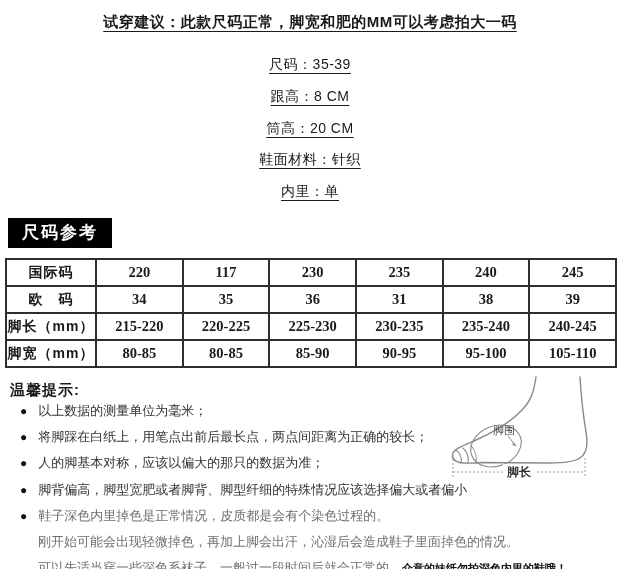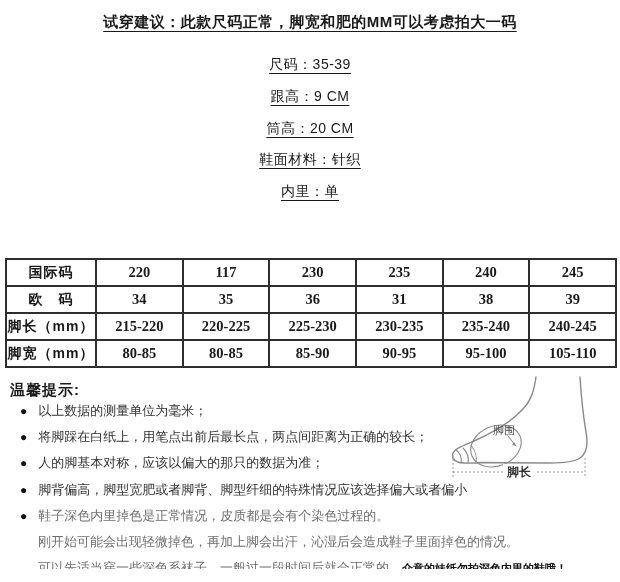--- a/index.html
+++ b/index.html
@@ -43,25 +43,26 @@
   .foot-svg { position:absolute; left:446px; top:376px; }
 </style>
 </head>
 <body>
 
 <div class="page">
 
   <div class="title">试穿建议：此款尺码正常，脚宽和肥的MM可以考虑拍大一码</div>
 
   <div class="spec" style="top:56px">尺码：35-39</div>
-  <div class="spec" style="top:88px">跟高：9 CM</div>
+  <div class="spec" style="top:88px">跟高：8 CM</div>
   <div class="spec" style="top:120px">筒高：20 CM</div>
   <div class="spec" style="top:151px">鞋面材料：针织</div>
   <div class="spec" style="top:183px">内里：单</div>
 
+  <div class="badge">尺码参考</div>
 
   <table class="size-table">
     <tbody>
       <tr>
         <th>国际码</th>
         <td>220</td>
         <td>117</td>
         <td>230</td>
         <td>235</td>
         <td>240</td>

